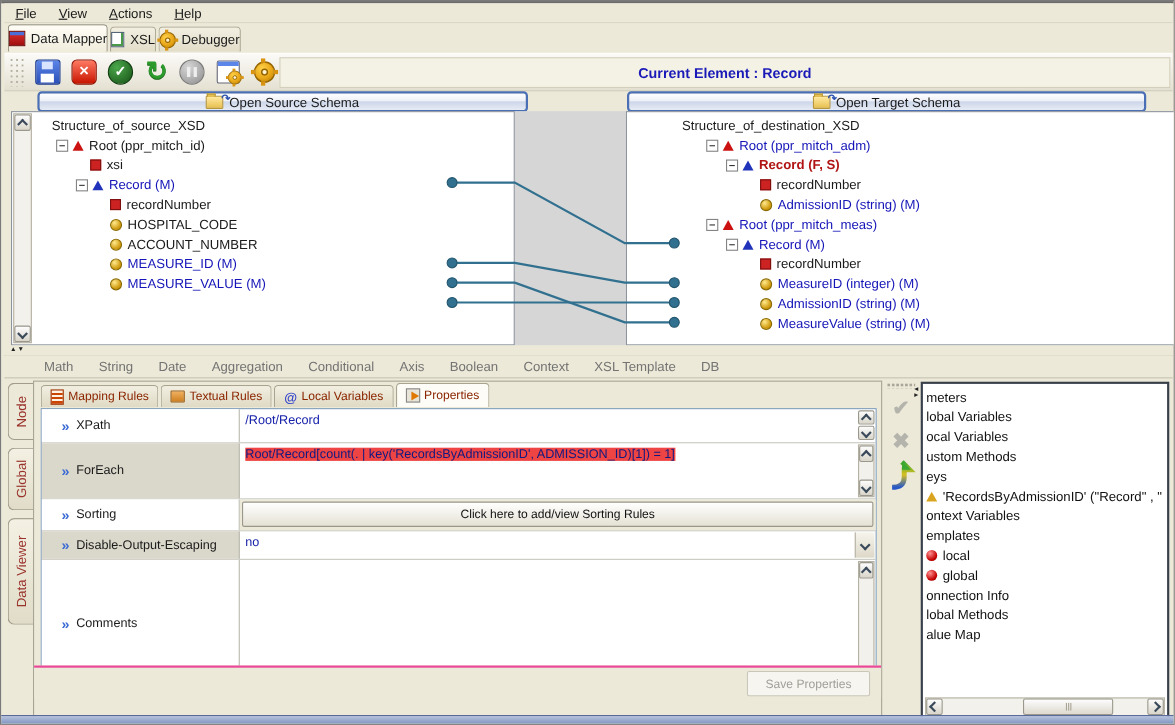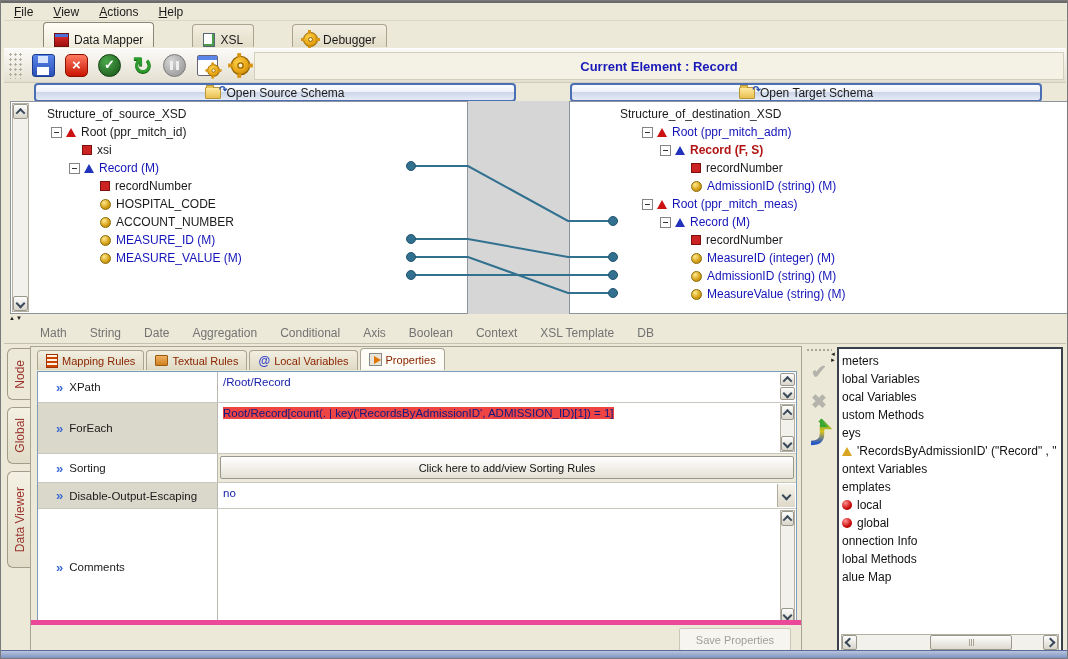--- a/index.html
+++ b/index.html
@@ -7,23 +7,23 @@
     font-family:"Liberation Sans",sans-serif;font-size:12px;color:#1a1a1a;
     border:1px solid #7a7a7a;box-sizing:border-box;overflow:hidden;}
   .titleband{position:absolute;left:0;top:0;width:100%;height:2px;background:#6b6b6b;}
   
   .menubar{position:absolute;left:3px;top:2px;width:1062px;height:17px;background:#ece9d8;
     border-bottom:1px solid #dcd8c8;display:flex;align-items:center;gap:0;}
   .menu-item{padding:1px 10px;cursor:default;}
   .menu-item u{text-decoration:underline;}
   
   .apptabs{position:absolute;left:6px;top:21px;height:25px;display:flex;align-items:flex-end;gap:2px;}
-  .apptab{height:22px;display:flex;align-items:flex-end;gap:5px;padding:0 10px;
+  .apptab{height:22px;display:flex;align-items:center;gap:5px;padding:0 0;
     border:1px solid #a8a490;border-bottom:none;border-radius:4px 4px 0 0;
-    background:linear-gradient(#f2efe2,#e2ddc8);font-size:12px;margin-left:36px;}
+    background:linear-gradient(#f2efe2,#e2ddc8);font-size:12px;}
   .apptab.active{height:24px;background:linear-gradient(#fffdf6,#f0ecdc);border-color:#8a8678;}
   
   .toolbar{position:absolute;left:3px;top:47px;width:1062px;height:33px;
     background:linear-gradient(#fbfaf7,#e4e0d1);border-top:1px solid #fff;border-bottom:1px solid #cfccbc;}
   .grip{position:absolute;left:4px;top:3px;width:16px;height:27px;
     background-image:radial-gradient(#b3af9f 34%,transparent 36%);background-size:5px 5px;}
   .tbtn{position:absolute;top:3px;width:27px;height:27px;display:flex;align-items:center;justify-content:center;}
   .curbar{position:absolute;left:250px;top:3px;width:808px;height:26px;background:#f4f2e4;
     border:1px solid #d3cfbc;display:flex;align-items:center;justify-content:center;}
   .curbar span{color:#1a1ab8;font-weight:bold;font-size:13px;}
@@ -110,21 +110,21 @@
   .farr{color:#3a6ad4;font-weight:bold;font-size:13px;}
   .fval{position:absolute;left:180px;right:0;top:0;bottom:0;}
   .fieldtext{color:#1822aa;font-size:11.5px;padding:4px 5px;white-space:nowrap;overflow:hidden;}
   .selhl{background:#ef4444;color:#101a80;}
   .updown{position:absolute;right:1px;top:1px;width:15px;}
   .sortbtn{position:absolute;left:2px;right:2px;top:2px;bottom:3px;background:linear-gradient(#fff,#e4e1d4);
     border:1px solid #9a988c;border-radius:2px;font-size:11px;color:#111;
     display:flex;align-items:center;justify-content:center;}
   .ddbtn{position:absolute;right:1px;top:1px;bottom:1px;width:17px;background:linear-gradient(#f6f4ec,#ddd8c8);
     border-left:1px solid #b0ab9a;display:flex;align-items:center;justify-content:center;}
-  .savebar{position:absolute;left:0;right:0;bottom:0;height:27px;background:#ece9d8;border-top:5px solid #ec4899;}
+  .savebar{position:absolute;left:0;right:0;bottom:18px;height:27px;background:#ece9d8;border-top:2px solid #ec4899;}
   .savebtn{position:absolute;right:10px;top:3px;width:110px;height:21px;background:#f6f5f0;border:1px solid #cac7ba;
     border-radius:2px;color:#a0a098;font-size:11px;display:flex;align-items:center;justify-content:center;}
   
   .minitb{position:absolute;left:803px;top:347px;width:30px;height:110px;}
   .minitb .dots{width:26px;height:5px;margin:0 auto;background-image:radial-gradient(#aaa69a 40%,transparent 42%);background-size:4px 4px;}
   .gicon{width:30px;text-align:center;font-size:19px;font-weight:bold;color:#b4b4ac;line-height:26px;}
   
   .rpanel{position:absolute;left:836px;top:346px;width:226px;height:308px;background:#fff;
     border:2px solid #38404a;box-sizing:border-box;overflow:hidden;}
   .rrow{height:18px;display:flex;align-items:center;white-space:nowrap;padding-left:3px;font-size:12px;color:#111;}
@@ -189,21 +189,21 @@
         </div>
       </div>
     <div class="tbtn" style="left:223px">
         <div class="gear big"></div>
       </div>
     <div class="curbar">
       <span>Current Element : Record</span>
     </div>
   </div>
 
-  <div class="schemabtn" style="left:33px;width:482px;">
+  <div class="schemabtn" style="left:33px;width:446px;">
     <span class="folder"></span>
     <span>Open Source Schema</span>
   </div>
   <div class="schemabtn" style="left:569px;width:472px;">
     <span class="folder"></span>
     <span>Open Target Schema</span>
   </div>
 
   <div class="gapstrip"></div>
 

